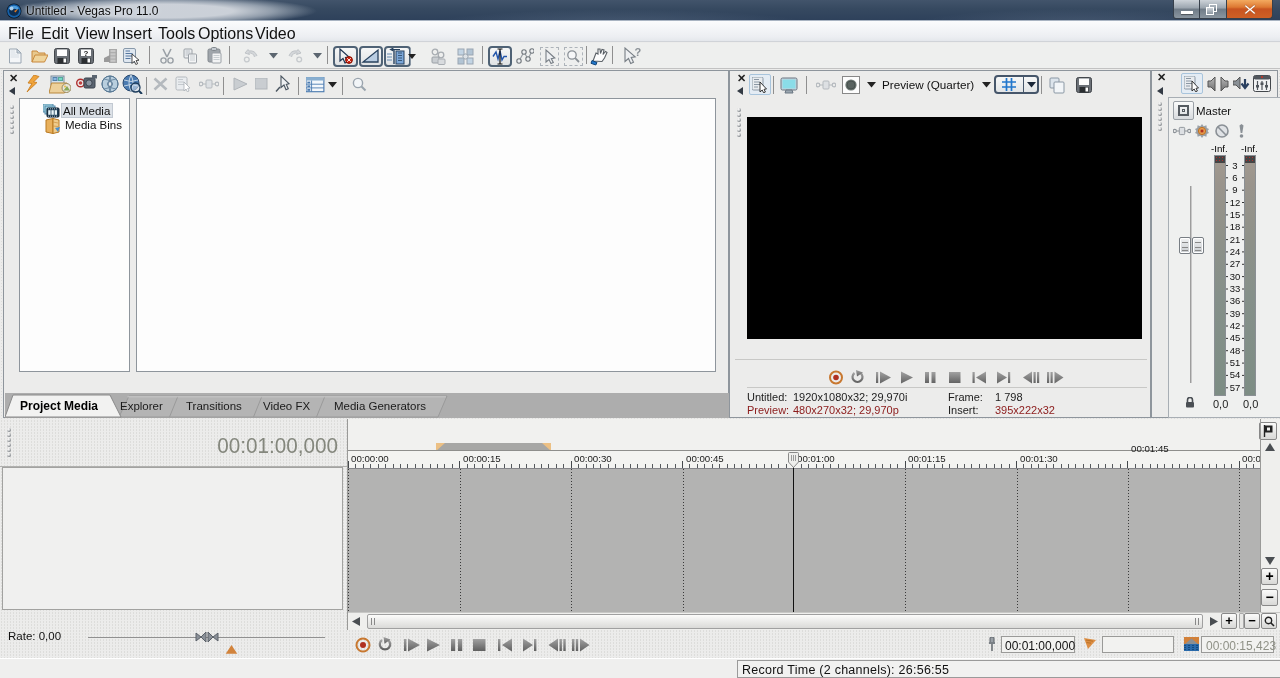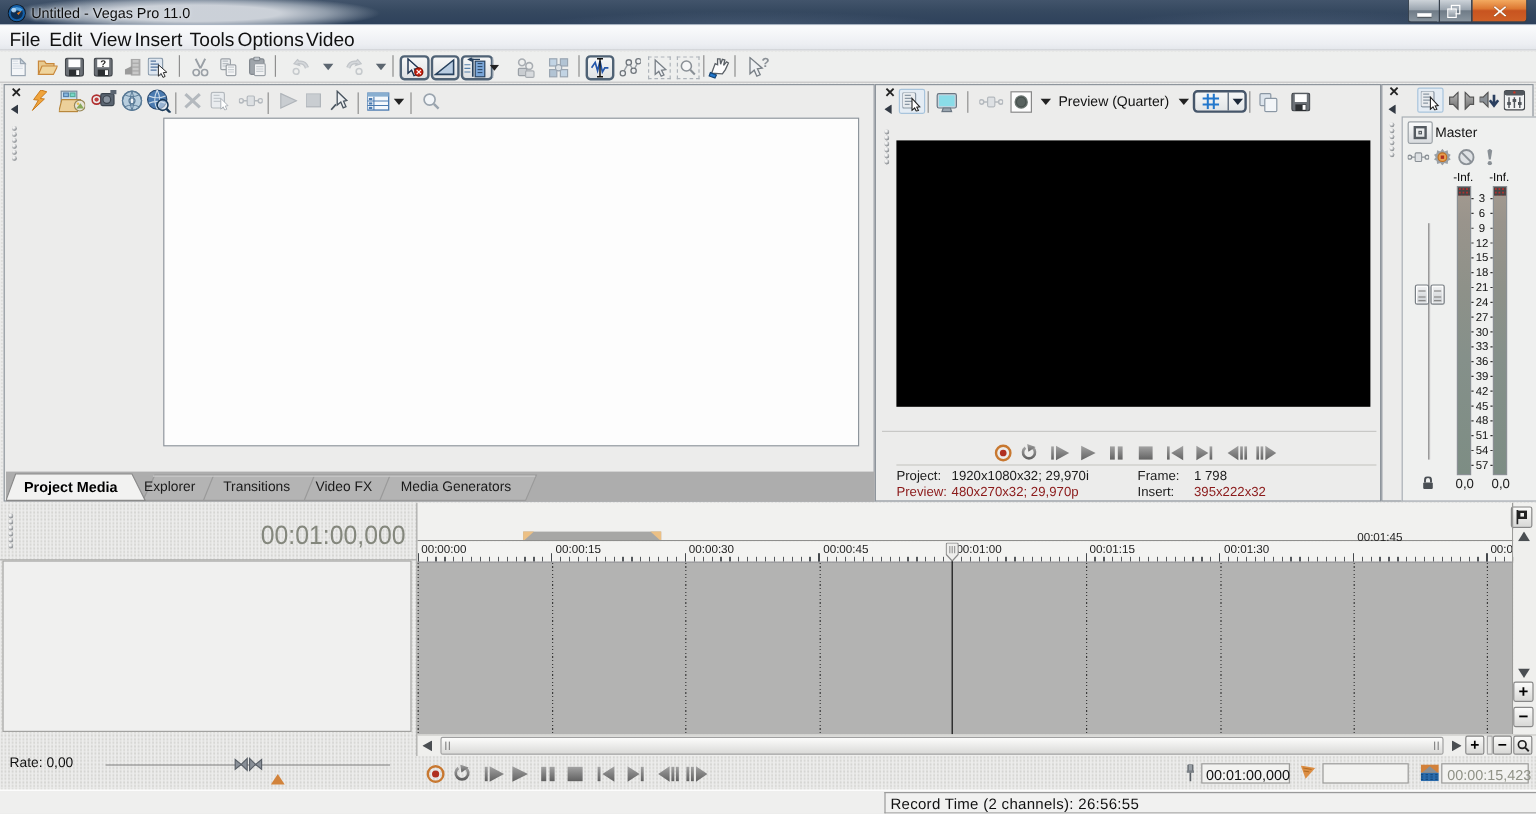--- a/index.html
+++ b/index.html
@@ -333,20 +333,40 @@
     </div>
     <svg class="ico" style="left:324px;top:11px" width="9" height="6" viewBox="0 0 9 6">
         <path d="M0 0 L9 0 L4.5 5.5 Z" fill="#222"></path>
       </svg>
     <div class="vsep" style="left:338px;top:6px"></div>
     <svg class="ico" style="left:347px;top:5px" width="17" height="17" viewBox="0 0 17 17">
         <circle cx="7" cy="7" r="4.6" fill="#f2f5f8" stroke="#9aa4ae" stroke-width="1.4"></circle>
         <path d="M10.5 10.5 L14.5 14.5" stroke="#9aa4ae" stroke-width="2"></path>
       </svg>
 
+    <div class="wpanel" style="left:15px;top:27px;width:111px;height:274px">
+      <div class="abs" style="left:41px;top:4px;width:52px;height:15px;background:#dce1e7;border:1px solid #c2c9d2"></div>
+      <svg class="abs" style="left:23px;top:5px" width="17" height="14" viewBox="0 0 17 14">
+          <rect x="0" y="0" width="10" height="8" fill="#b0e0e6" stroke="#5588aa"></rect>
+          <rect x="2" y="2" width="10" height="8" fill="#a0d4e4" stroke="#5588aa"></rect>
+          <rect x="4" y="4" width="12" height="9" rx="1" fill="#204058" stroke="#102030"></rect>
+          <rect x="5.2" y="6.2" width="2.4" height="4.6" fill="#e8f4f8"></rect>
+          <rect x="8.4" y="6.2" width="2.4" height="4.6" fill="#e8f4f8"></rect>
+          <rect x="11.6" y="6.2" width="2.4" height="4.6" fill="#e8f4f8"></rect>
+          <path d="M5 4.8 h10 M5 12.2 h10" stroke="#e8f4f8" stroke-width=".7" stroke-dasharray="1 1"></path>
+        </svg>
+      <div class="abs" style="left:43px;top:6px;font-size:11.5px;color:#111">All Media</div>
+      <svg class="abs" style="left:25px;top:19px" width="16" height="16" viewBox="0 0 16 16">
+          <path d="M1 2 L8 0.5 L8 15.5 L1 14 Z" fill="#e8b05c" stroke="#b87820"></path>
+          <path d="M8 0.5 L14 2 L14 14 L8 15.5 Z" fill="#f0cc8c" stroke="#b87820"></path>
+          <path d="M8 4 L13 5 M8 8 L13 8.5" stroke="#c89040" stroke-width=".7"></path>
+          <path d="M10 10 L15 9 L13 14 Z" fill="#4a90d0"></path>
+        </svg>
+      <div class="abs" style="left:45px;top:20px;font-size:11.5px;color:#111">Media Bins</div>
+    </div>
 
     <div class="wpanel" style="left:132px;top:27px;width:580px;height:274px"></div>
 
     <div id="tabbar">
       <svg class="abs" style="left:0;top:0" width="726" height="25" viewBox="0 0 726 25">
         <path d="M114 24 L124 3 L442 3 L433 24 Z" fill="#b4b4b4" stroke="#9a9a9a" stroke-width="1"></path>
         <path d="M173 3 L164.5 24 M257 3 L248.5 24 M320 3 L311.5 24" stroke="#9a9a9a" stroke-width="1" fill="none"></path>
         <path d="M122.5 3.8 L441 3.8" stroke="#cacaca" stroke-width="1" fill="none"></path>
         <path d="M0 24 L8 2 L105 2 L116 24 Z" fill="#f2f2f1" stroke="#8a8a8a" stroke-width="1"></path>
       </svg>
@@ -451,21 +471,21 @@
         <rect x="183" y="2" width="2.2" height="11" fill="url(#gm)"></rect>
       <path d="M207 1.5 L198 7.5 L207 13.5 Z" fill="url(#gm)"></path>
         <rect x="208.5" y="2" width="2.2" height="11" fill="url(#gm)"></rect>
         <rect x="212" y="2" width="2.2" height="11" fill="url(#gm)"></rect>
       <rect x="222" y="2" width="2.2" height="11" fill="url(#gm)"></rect>
         <rect x="225.5" y="2" width="2.2" height="11" fill="url(#gm)"></rect>
         <path d="M229.5 1.5 L238.5 7.5 L229.5 13.5 Z" fill="url(#gm)"></path>
     </svg>
     <div class="abs" style="left:17px;top:316px;width:400px;height:1px;background:#c8c8c6"></div>
 
-    <div class="t11 abs" style="left:17px;top:320px">Project:</div>
+    <div class="t11 abs" style="left:17px;top:320px">Untitled:</div>
     <div class="t11 abs" style="left:63px;top:320px">1920x1080x32; 29,970i</div>
     <div class="t11 abs" style="left:218px;top:320px">Frame:</div>
     <div class="t11 abs" style="left:265px;top:320px">1 798</div>
     <div class="t11 abs" style="left:17px;top:333px;color:#8b1a1a">Preview:</div>
     <div class="t11 abs" style="left:63px;top:333px;color:#8b1a1a">480x270x32; 29,970p</div>
     <div class="t11 abs" style="left:218px;top:333px">Insert:</div>
     <div class="t11 abs" style="left:265px;top:333px;color:#8b1a1a">395x222x32</div>
   </div>
   <div id="ma" class="panel tex" style="left:1151px;top:1px;width:127px;height:348px">
     <div class="px" style="left:5px;top:2px">✕</div>

